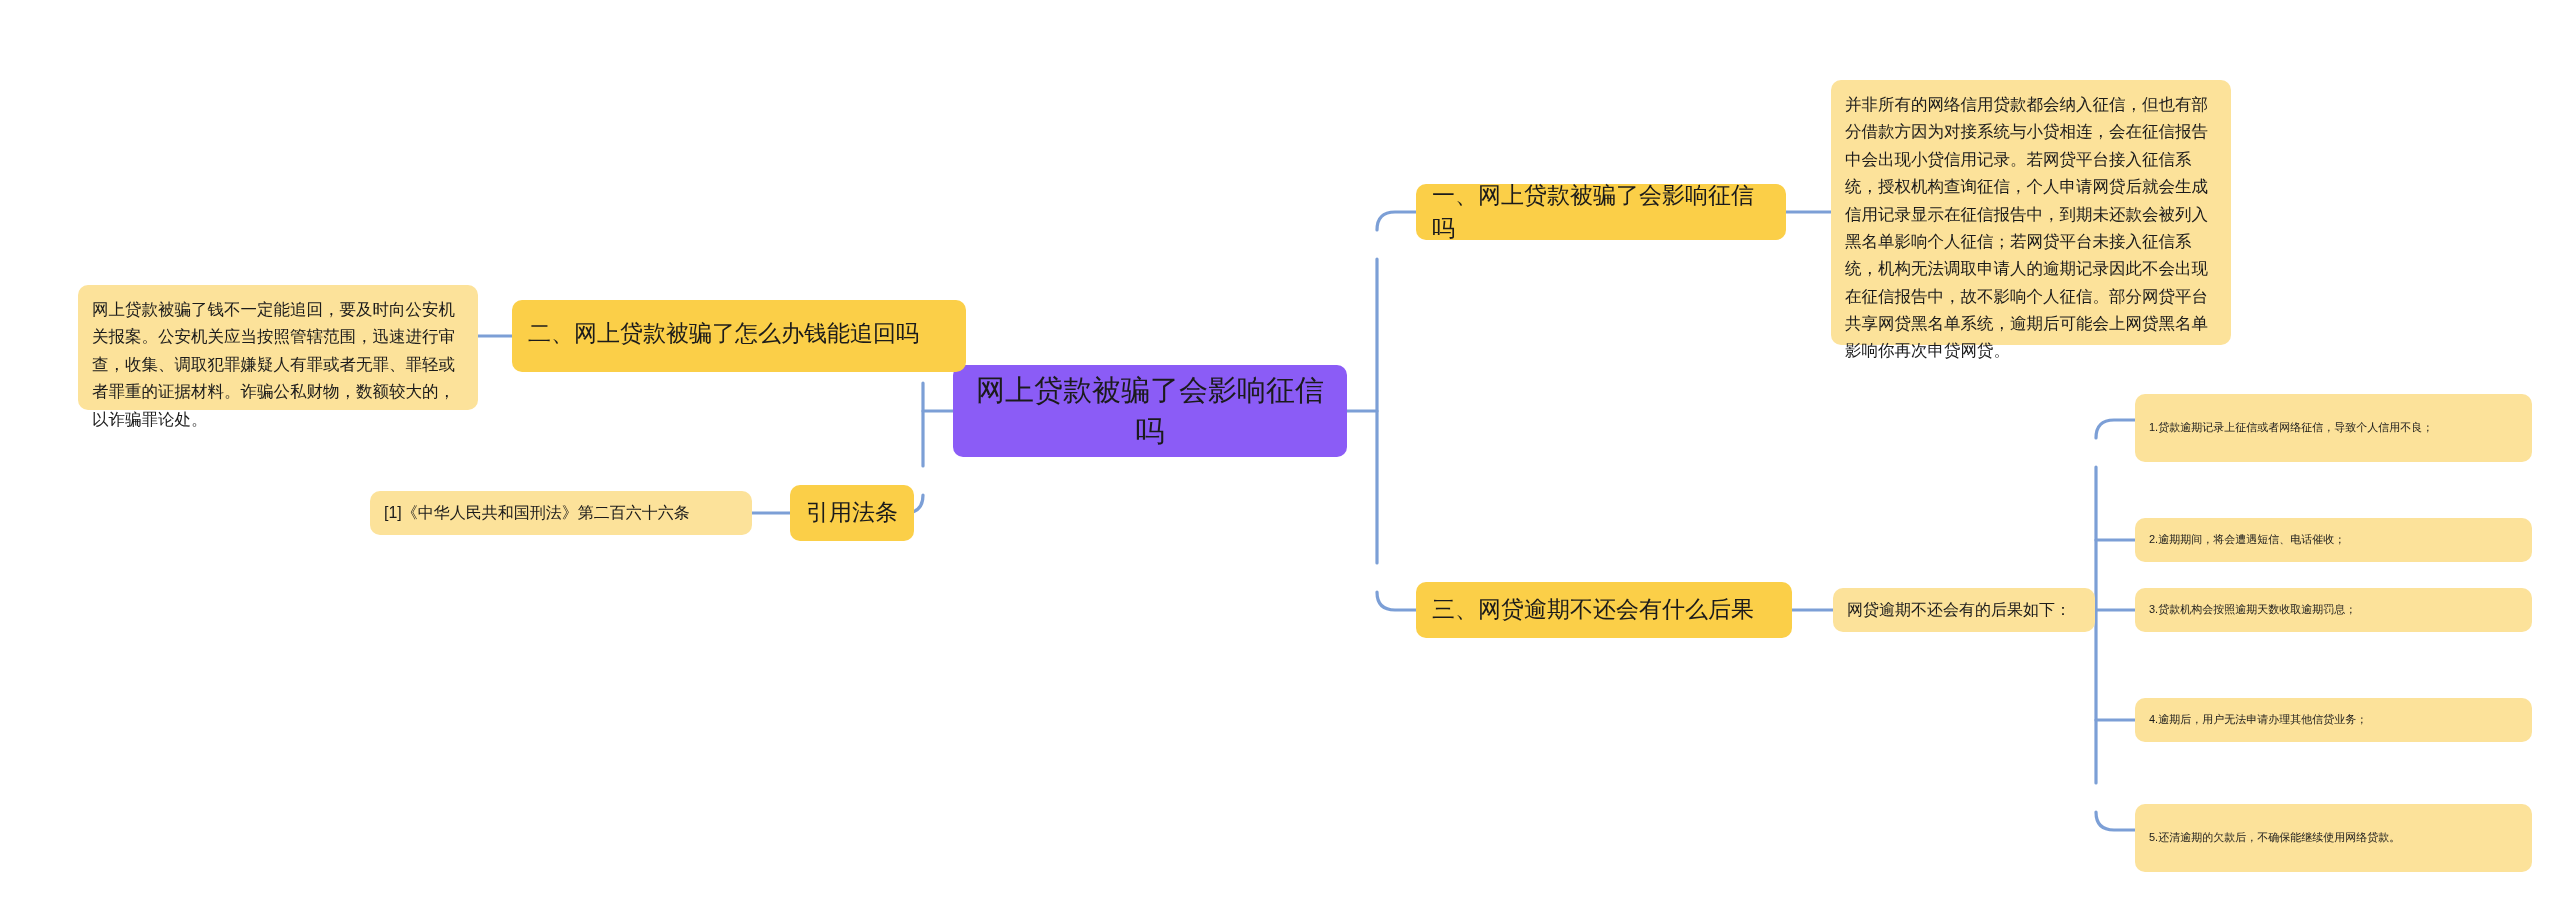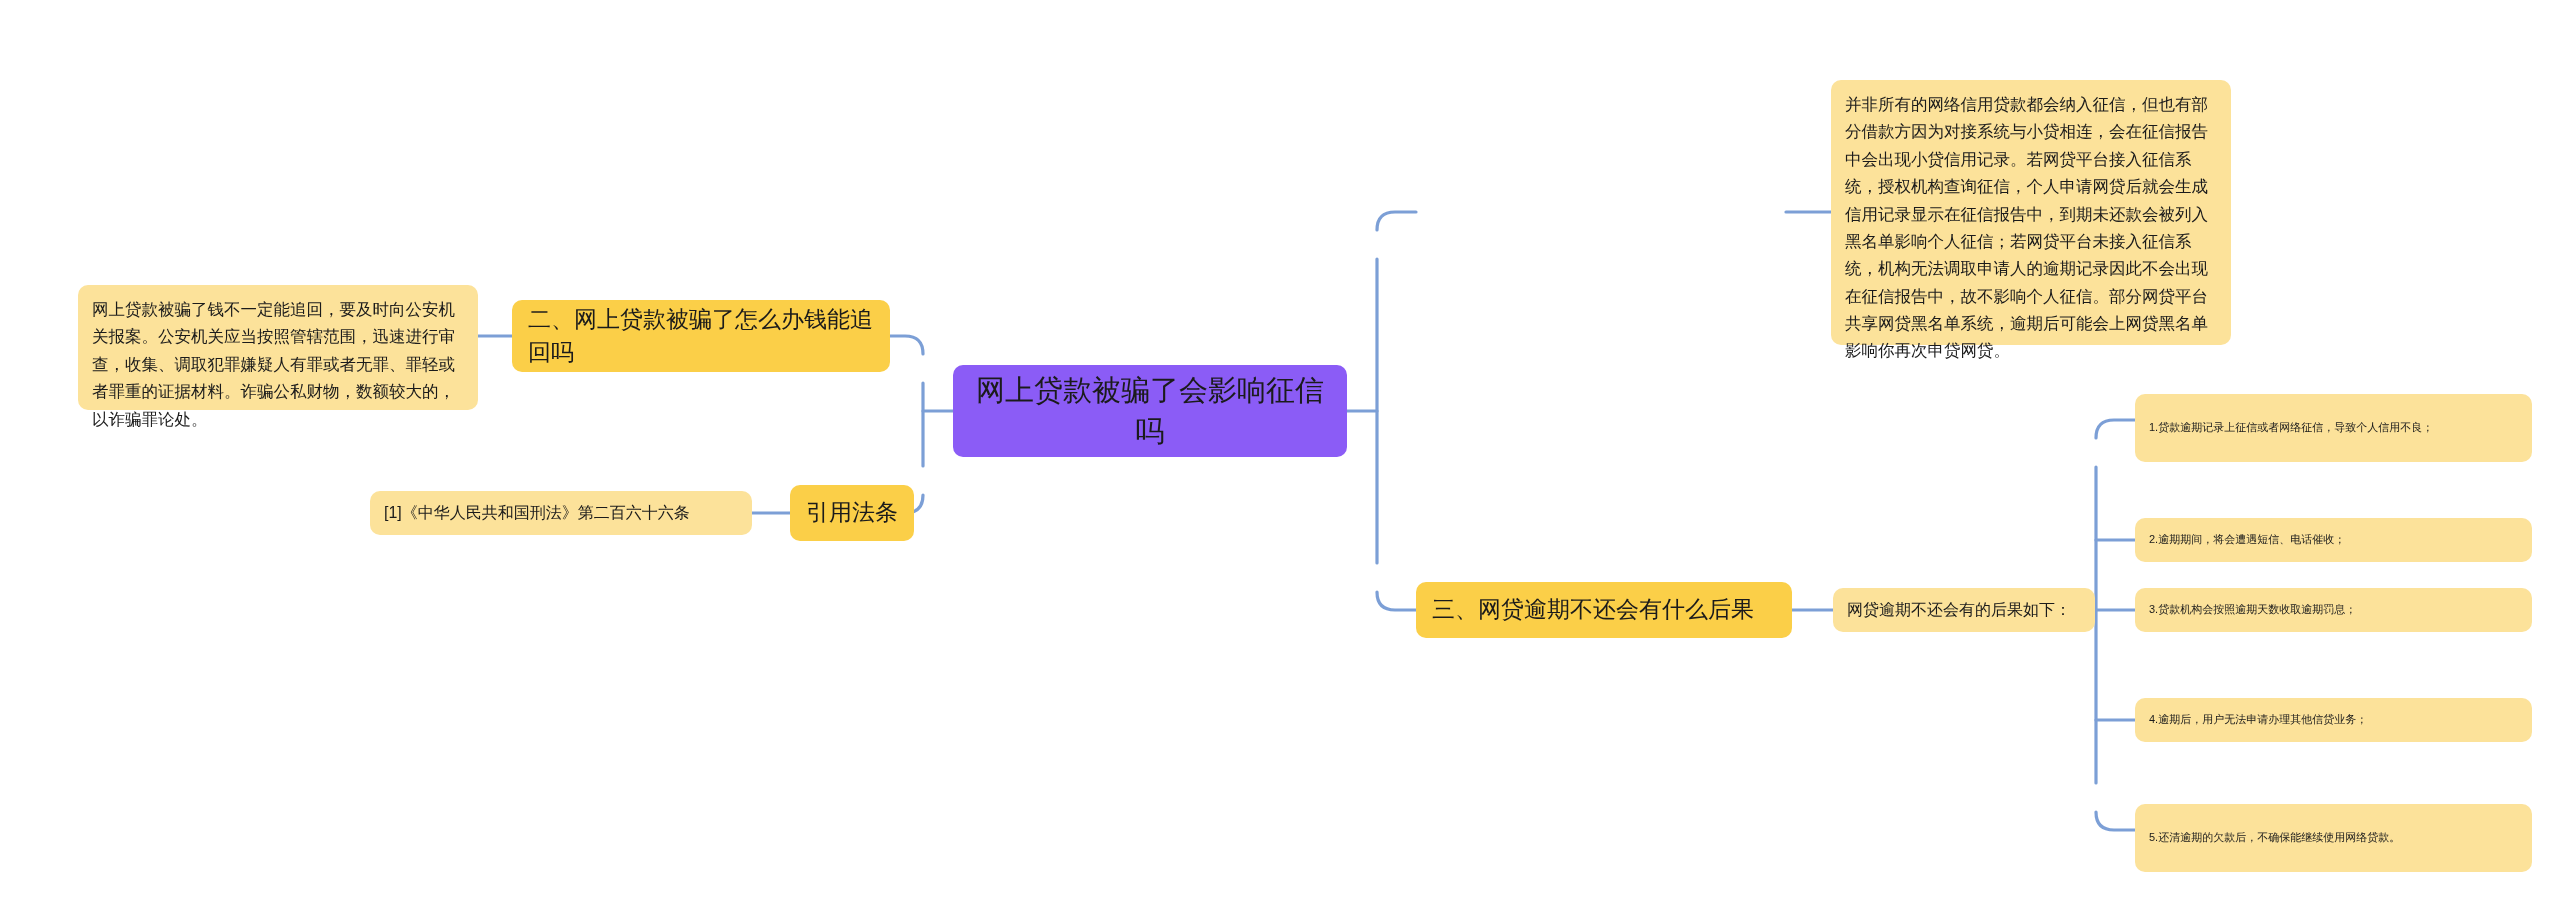--- a/index.html
+++ b/index.html
@@ -102,38 +102,39 @@
       <path d="M 923 495 Q 923 513 905 513 L 884 513"></path>
 
       <path d="M 512 336 L 478 336"></path>
 
       <path d="M 790 513 L 752 513"></path>
     </g>
   </svg>
 
   <div class="node root" style="left:953px; top:365px; width:394px; height:92px;">网上贷款被骗了会影响征信吗</div>
 
+  <div class="node branch" style="left:1416px; top:184px; width:370px; height:56px;">一、网上贷款被骗了会影响征信吗</div>
 
   <div class="node leaf dense" style="left:1831px; top:80px; width:400px; height:265px;">并非所有的网络信用贷款都会纳入征信，但也有部分借款方因为对接系统与小贷相连，会在征信报告中会出现小贷信用记录。若网贷平台接入征信系统，授权机构查询征信，个人申请网贷后就会生成信用记录显示在征信报告中，到期未还款会被列入黑名单影响个人征信；若网贷平台未接入征信系统，机构无法调取申请人的逾期记录因此不会出现在征信报告中，故不影响个人征信。部分网贷平台共享网贷黑名单系统，逾期后可能会上网贷黑名单影响你再次申贷网贷。</div>
 
   <div class="node branch" style="left:1416px; top:582px; width:376px; height:56px;">三、网贷逾期不还会有什么后果</div>
 
   <div class="node leaf small" style="left:1833px; top:588px; width:262px; height:44px;">网贷逾期不还会有的后果如下：</div>
 
   <div class="node leaf" style="left:2135px; top:394px; width:397px; height:68px;">1.贷款逾期记录上征信或者网络征信，导致个人信用不良；</div>
 
   <div class="node leaf" style="left:2135px; top:518px; width:397px; height:44px;">2.逾期期间，将会遭遇短信、电话催收；</div>
 
   <div class="node leaf" style="left:2135px; top:588px; width:397px; height:44px;">3.贷款机构会按照逾期天数收取逾期罚息；</div>
 
   <div class="node leaf" style="left:2135px; top:698px; width:397px; height:44px;">4.逾期后，用户无法申请办理其他信贷业务；</div>
 
   <div class="node leaf" style="left:2135px; top:804px; width:397px; height:68px;">5.还清逾期的欠款后，不确保能继续使用网络贷款。</div>
 
-  <div class="node branch" style="left:512px; top:300px; width:378px; height:72px;">二、网上贷款被骗了怎么办钱能追回吗</div>
+  <div class="node branch" style="left:512px; top:300px; width:454px; height:72px;font-family:Liberation Mono, monospace;">二、网上贷款被骗了怎么办钱能追回吗</div>
 
   <div class="node leaf dense" style="left:78px; top:285px; width:400px; height:125px;">网上贷款被骗了钱不一定能追回，要及时向公安机关报案。公安机关应当按照管辖范围，迅速进行审查，收集、调取犯罪嫌疑人有罪或者无罪、罪轻或者罪重的证据材料。诈骗公私财物，数额较大的，以诈骗罪论处。</div>
 
   <div class="node branch" style="left:790px; top:485px; width:124px; height:56px;">引用法条</div>
 
   <div class="node leaf small" style="left:370px; top:491px; width:382px; height:44px;">[1]《中华人民共和国刑法》第二百六十六条</div>
 
 </div>
 
 </body></html>

